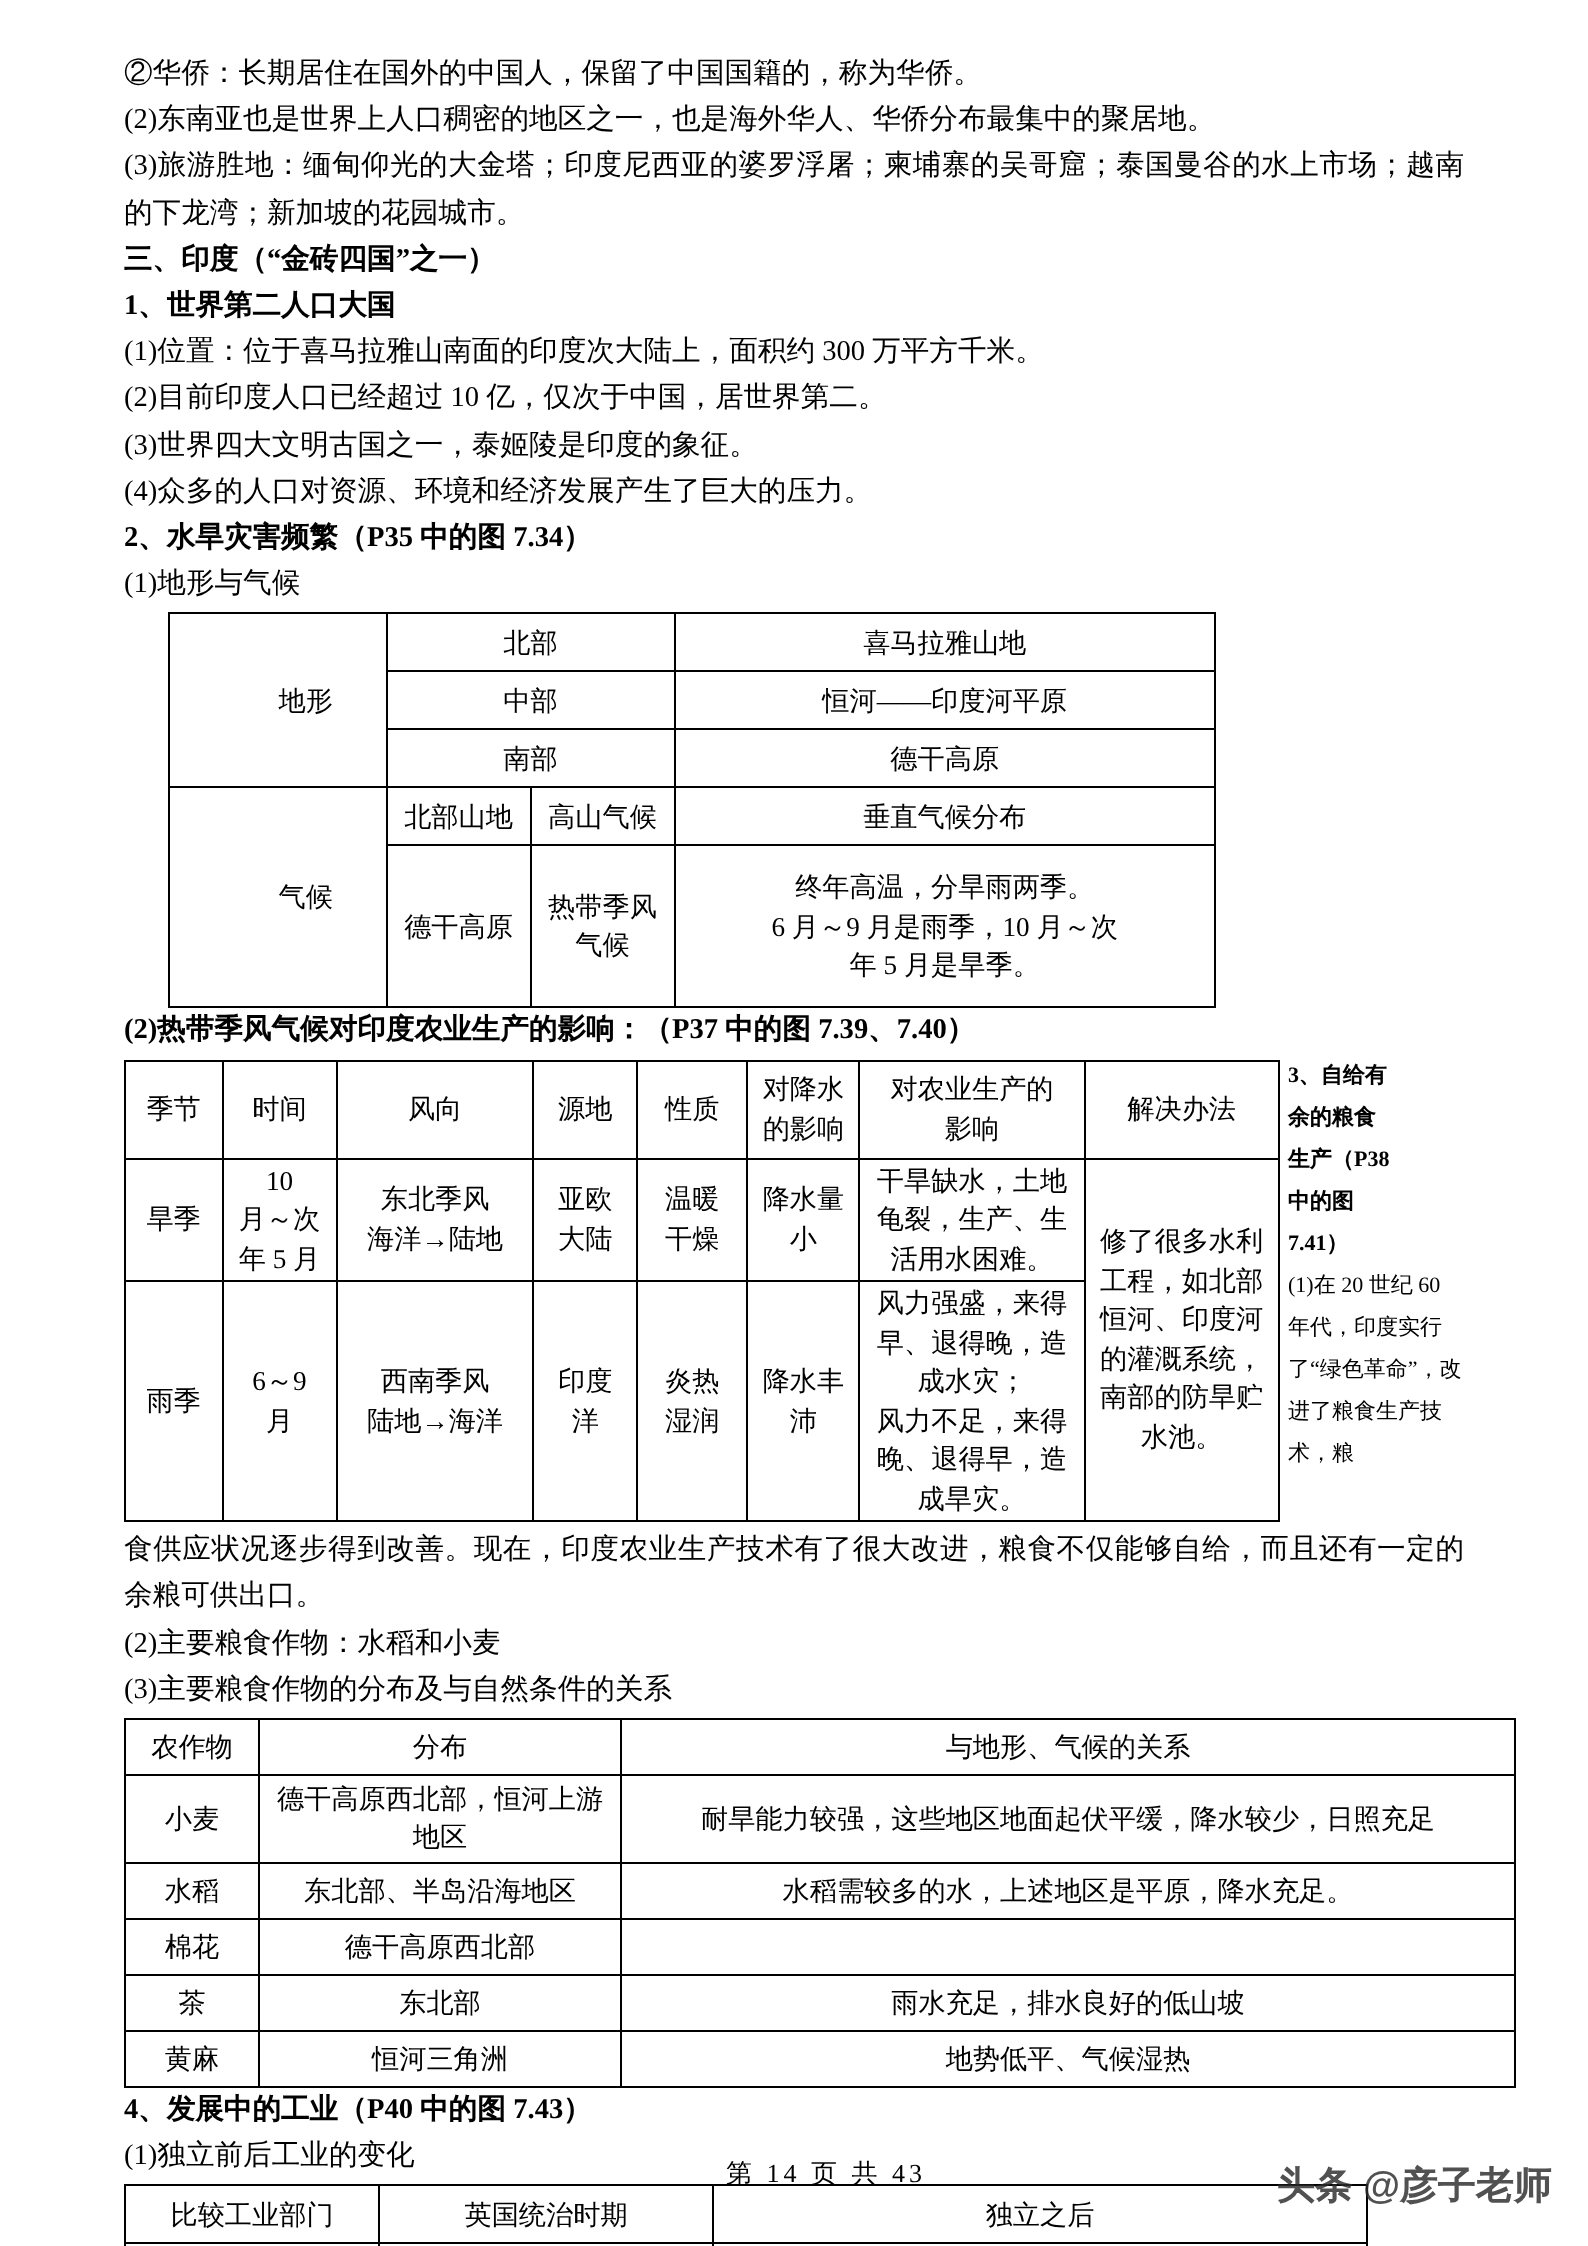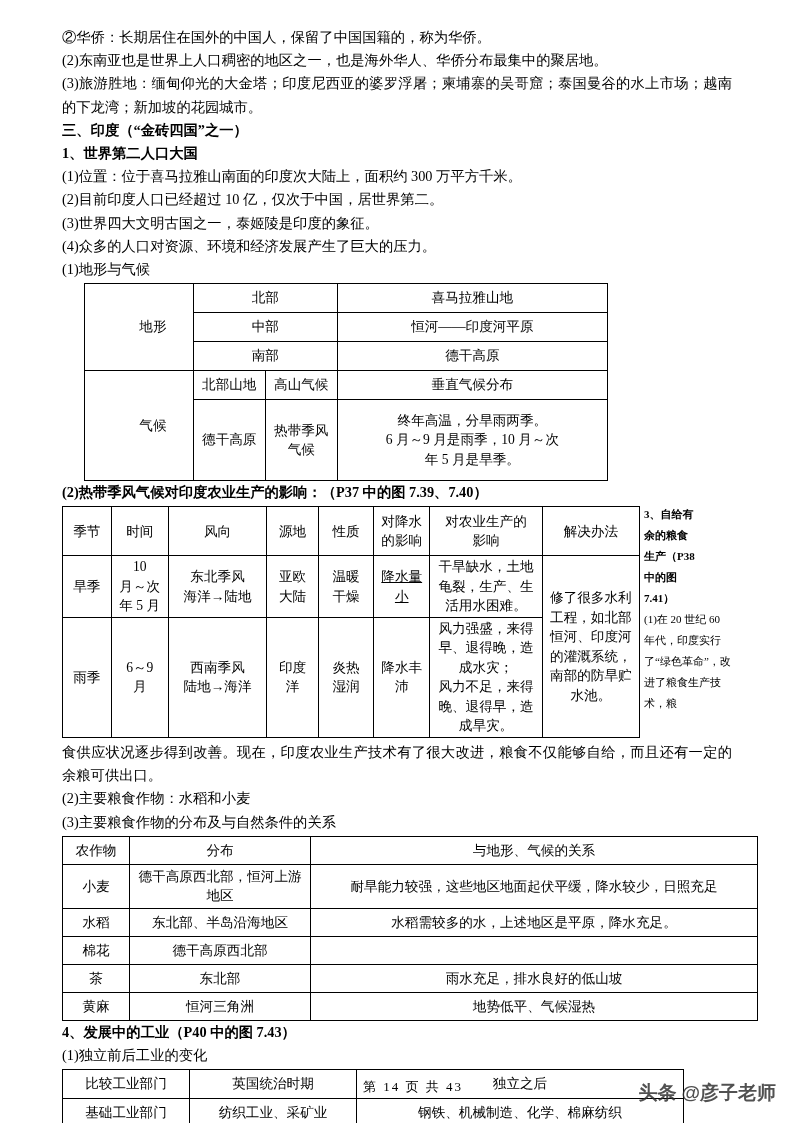--- a/index.html
+++ b/index.html
@@ -152,20 +152,21 @@
     <p class="para">(2)东南亚也是世界上人口稠密的地区之一，也是海外华人、华侨分布最集中的聚居地。</p>
     <p class="para">(3)旅游胜地：缅甸仰光的大金塔；印度尼西亚的婆罗浮屠；柬埔寨的吴哥窟；泰国曼谷的水上市场；越南的下龙湾；新加坡的花园城市。</p>
 
     <p class="para bold">三、印度（“金砖四国”之一）</p>
     <p class="para bold">1、世界第二人口大国</p>
     <p class="para">(1)位置：位于喜马拉雅山南面的印度次大陆上，面积约 300 万平方千米。</p>
     <p class="para">(2)目前印度人口已经超过 10 亿，仅次于中国，居世界第二。</p>
     <p class="para">(3)世界四大文明古国之一，泰姬陵是印度的象征。</p>
     <p class="para">(4)众多的人口对资源、环境和经济发展产生了巨大的压力。</p>
 
+    <p class="para bold">2、水旱灾害频繁（P35 中的图 7.34）</p>
     <p class="para">(1)地形与气候</p>
 
     <table class="grid" id="table-terrain-climate">
       <tbody>
         <tr>
           <td class="c-label" rowspan="3">地形</td>
           <td class="c-mid" colspan="2">北部</td>
           <td class="c-desc">喜马拉雅山地</td>
         </tr>
         <tr>
@@ -215,21 +216,21 @@
               <td>旱季</td>
               <td class="pre" style="white-space: pre-line;">10
 月～次
 年 5 月</td>
               <td class="pre" style="white-space: pre-line;">东北季风
 海洋→陆地</td>
               <td class="pre" style="white-space: pre-line;">亚欧
 大陆</td>
               <td class="pre" style="white-space: pre-line;">温暖
 干燥</td>
-              <td class="pre" style="white-space: pre-line; text-decoration: underline;">降水量
+              <td class="pre" style="white-space: pre-line;">降水量
 小</td>
               <td class="pre" style="white-space: pre-line;">干旱缺水，土地
 龟裂，生产、生
 活用水困难。</td>
               <td class="pre" rowspan="2" style="white-space: pre-line;">修了很多水利
 工程，如北部
 恒河、印度河
 的灌溉系统，
 南部的防旱贮
 水池。</td>

